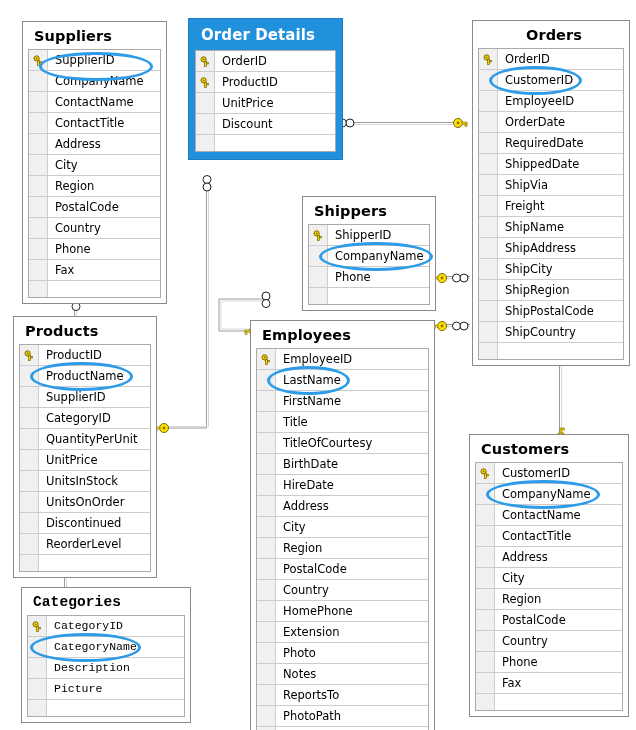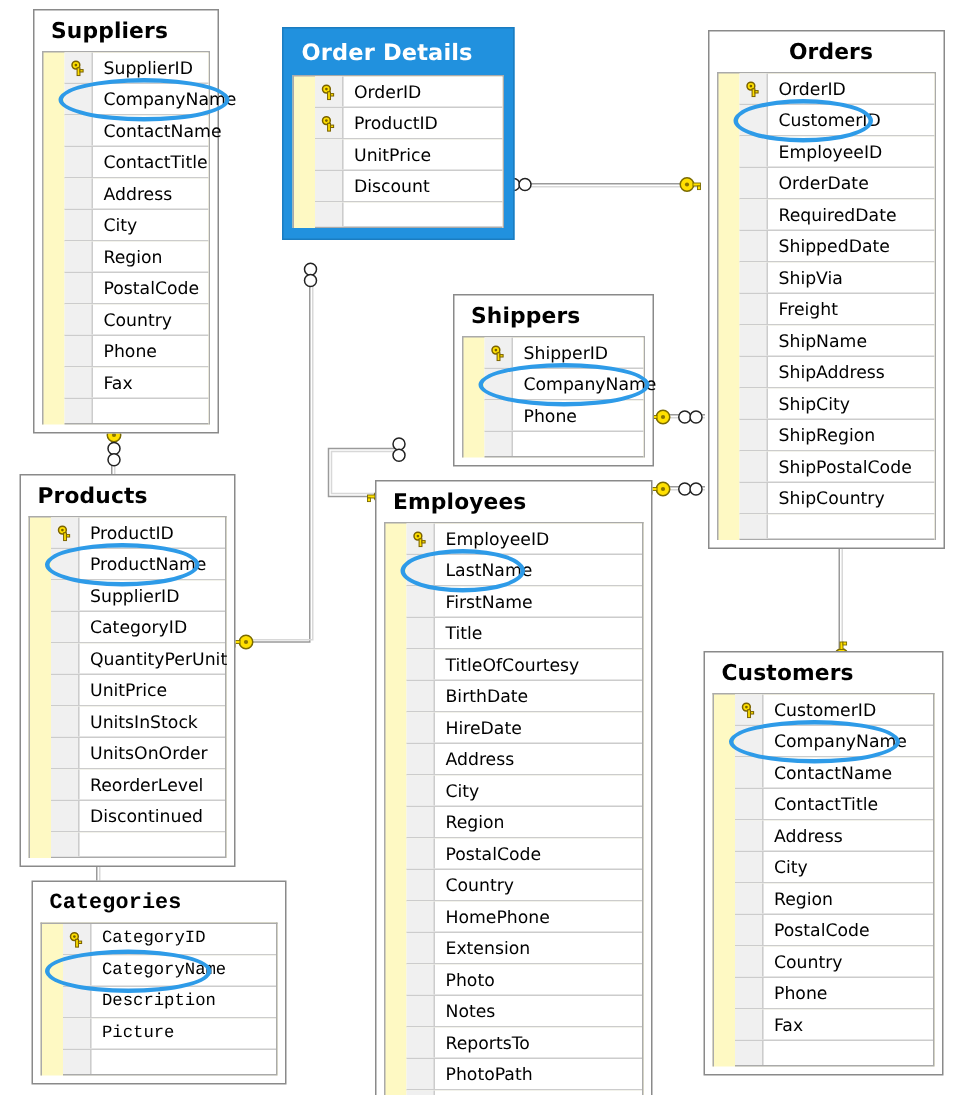--- a/index.html
+++ b/index.html
@@ -55,22 +55,21 @@
     white-space: nowrap;
   }
   .tbl.sel .tbl-title {
     color: #ffffff;
     font-size: 15px;
     padding: 2px 0 5px 6px;
   }
   .grid {
     border: 1px solid #aaaaaa;
     border-bottom: none;
-    background: #fef9c3;
-    padding-left: 14px;
+    background: #b91c1c;
   }
   .row {
     display: flex;
     align-items: center;
     height: 20px;
     border-bottom: 1px solid #cccccc;
     background: #ffffff;
   }
   .row:last-child { border-bottom: 1px solid #aaaaaa; }
   .row.blank { height: 16px; background: #ffffff; }
@@ -230,21 +229,21 @@
     <circle cx="10" cy="8" r="4.5" fill="#FFE000" stroke="#7a6a00" stroke-width="1"></circle>
     <circle cx="10" cy="8" r="1.4" fill="#8a7400"></circle>
     <rect x="1" y="7" width="5" height="2" fill="#FFE000" stroke="#7a6a00" stroke-width="0.6"></rect>
     <rect x="1" y="9" width="2" height="2.4" fill="#FFE000" stroke="#7a6a00" stroke-width="0.6"></rect>
   </svg>
   <svg class="endpt" style="left:259px;top:291px;" width="14" height="20" viewBox="0 0 14 20">
     <ellipse cx="7" cy="5" rx="4" ry="4" fill="#fff" stroke="#222" stroke-width="1"></ellipse>
     <ellipse cx="7" cy="12.5" rx="4" ry="4" fill="#fff" stroke="#222" stroke-width="1"></ellipse>
   </svg>
 
-  <div class="tbl" id="t-suppliers" style="left:22px;  top:6px;   width:124px;">
+  <div class="tbl" id="t-suppliers" style="left:22px;  top:21px;   width:145px;">
       <div class="tbl-title">Suppliers</div>
       <div class="grid">
         <div class="row">
           <div class="gutter">
             <svg class="keyico" width="11" height="11" viewBox="0 0 11 11">
               <circle cx="3.6" cy="3.4" r="2.6" fill="#FFE000" stroke="#7a6200" stroke-width="1"></circle>
               <circle cx="3.6" cy="3.4" r="0.9" fill="#7a6200"></circle>
               <rect x="4.4" y="5.2" width="1.9" height="5.2" fill="#FFE000" stroke="#7a6200" stroke-width="0.7"></rect>
               <rect x="6.3" y="6.4" width="2.1" height="1.6" fill="#FFE000" stroke="#7a6200" stroke-width="0.7"></rect>
             </svg>
@@ -469,25 +468,25 @@
         <div class="row">
           <div class="gutter"></div>
           <div class="fname">UnitsInStock</div>
         </div>
         <div class="row">
           <div class="gutter"></div>
           <div class="fname">UnitsOnOrder</div>
         </div>
         <div class="row">
           <div class="gutter"></div>
+          <div class="fname">Discontinued</div>
+        </div>
+        <div class="row">
+          <div class="gutter"></div>
           <div class="fname">ReorderLevel</div>
-        </div>
-        <div class="row">
-          <div class="gutter"></div>
-          <div class="fname">Discontinued</div>
         </div>
         <div class="row blank">
           <div class="gutter"></div>
         </div>
       </div>
     </div>
   <div class="tbl" id="t-employees" style="left:250px; top:320px; width:185px;">
       <div class="tbl-title">Employees</div>
       <div class="grid">
         <div class="row">

